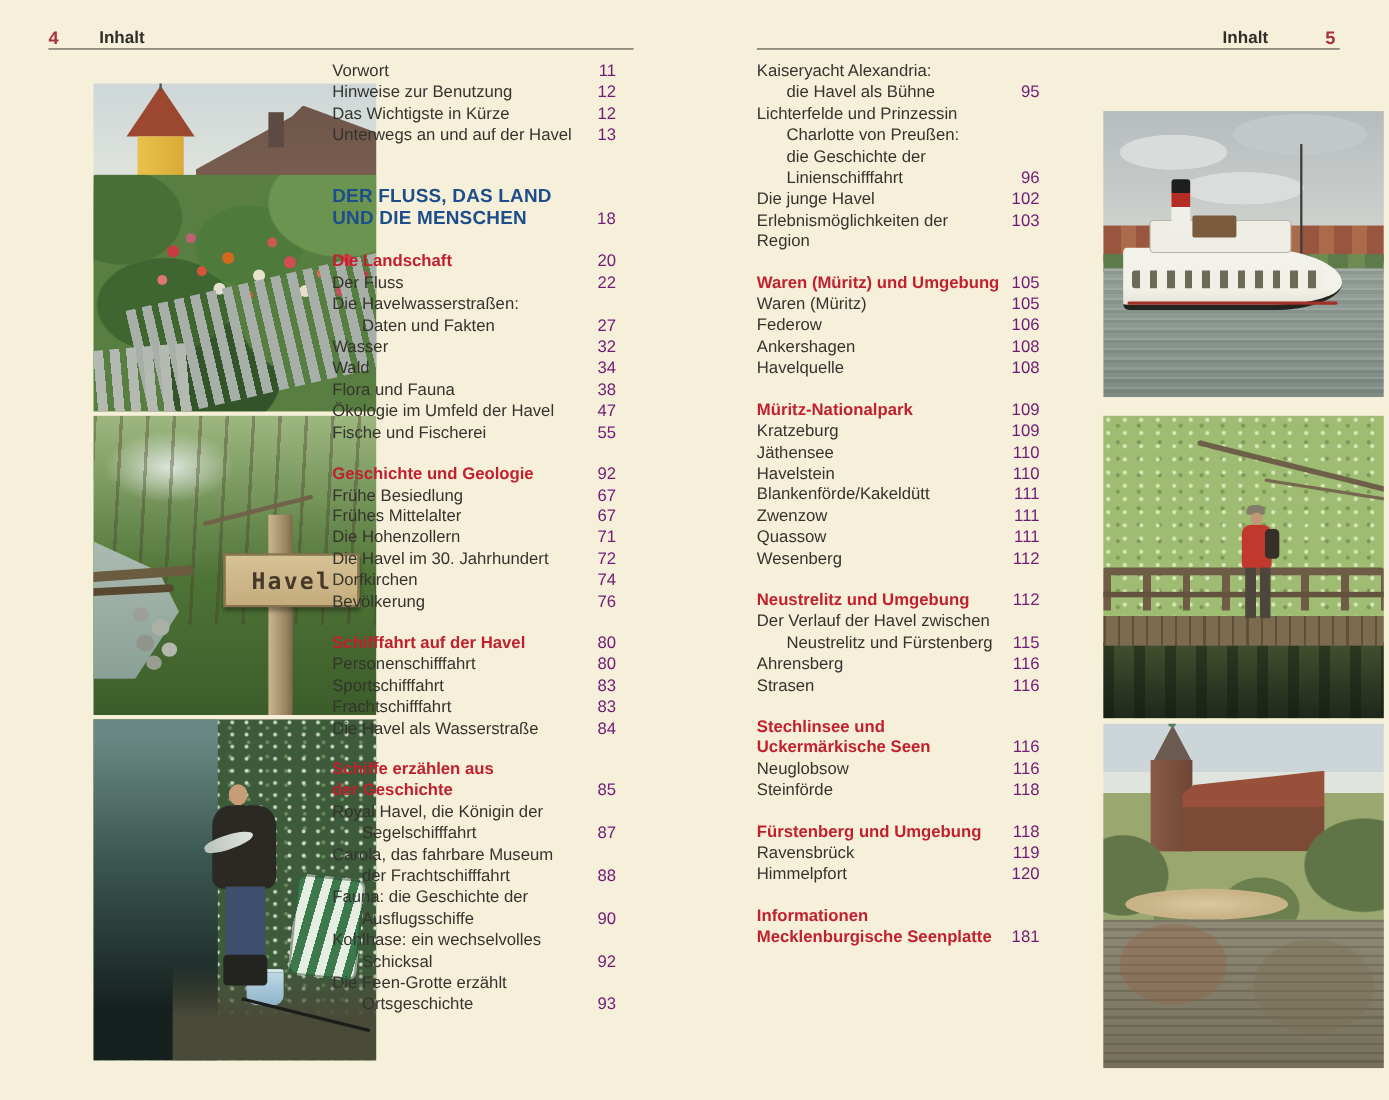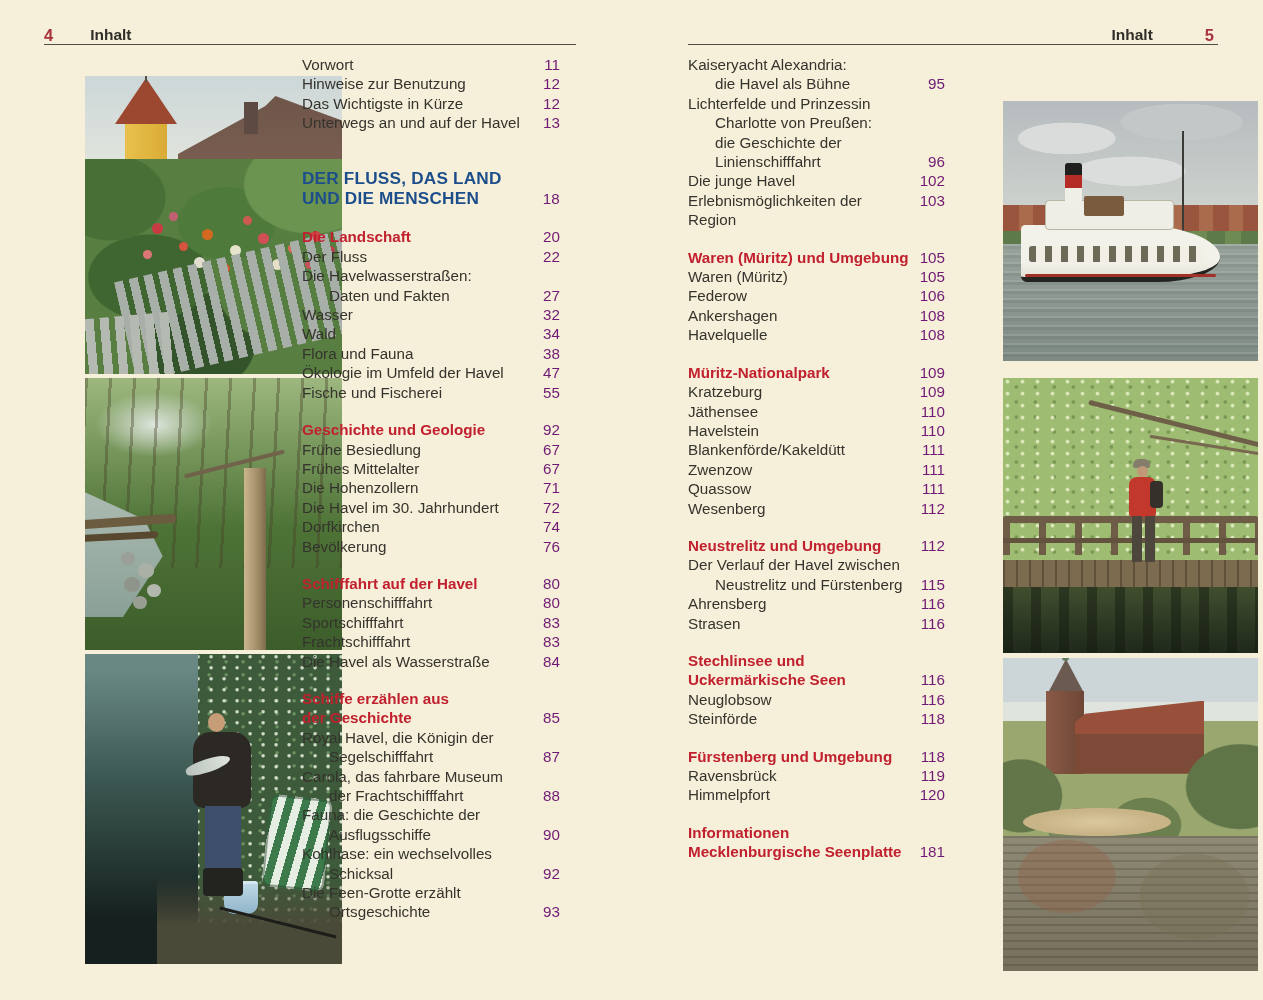--- a/index.html
+++ b/index.html
@@ -247,20 +247,21 @@
 
 <figure class="photo" id="ph2">
   <div class="p2-sky"></div>
   <div class="p2-trunks"></div>
   <div class="p2-branch"></div>
   <div class="p2-stream"></div>
   <div class="p2-log"></div>
   <div class="p2-log2"></div>
   <div class="p2-stones"></div>
   <div class="p2-post"></div>
+  <div class="p2-sign">Havel</div>
 </figure>
 
 <figure class="photo" id="ph3">
   <div class="p3-water"></div>
   <div class="p3-shore"></div>
   <div class="p3-chair"></div>
   <div class="p3-bucket"></div>
   <div class="p3-rod"></div>
   <div class="p3-head"></div>
   <div class="p3-jacket"></div>

